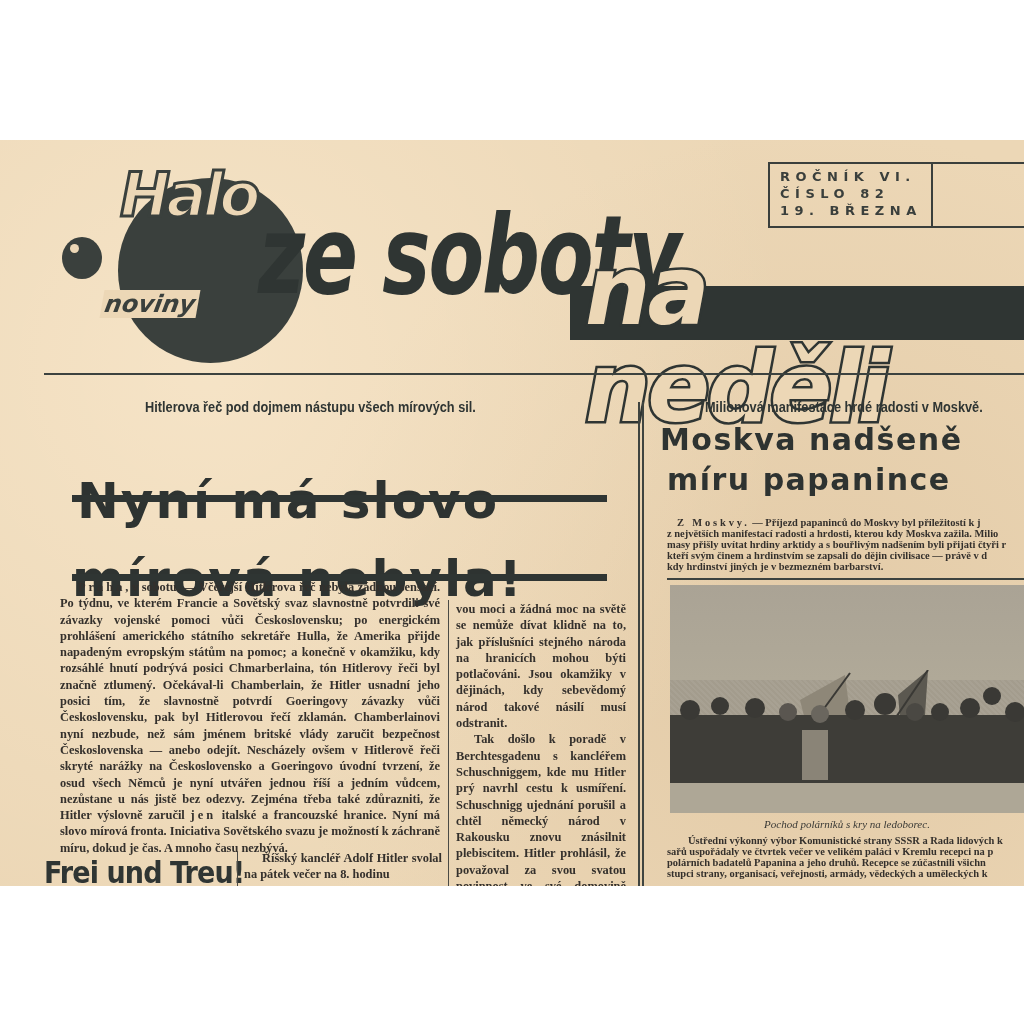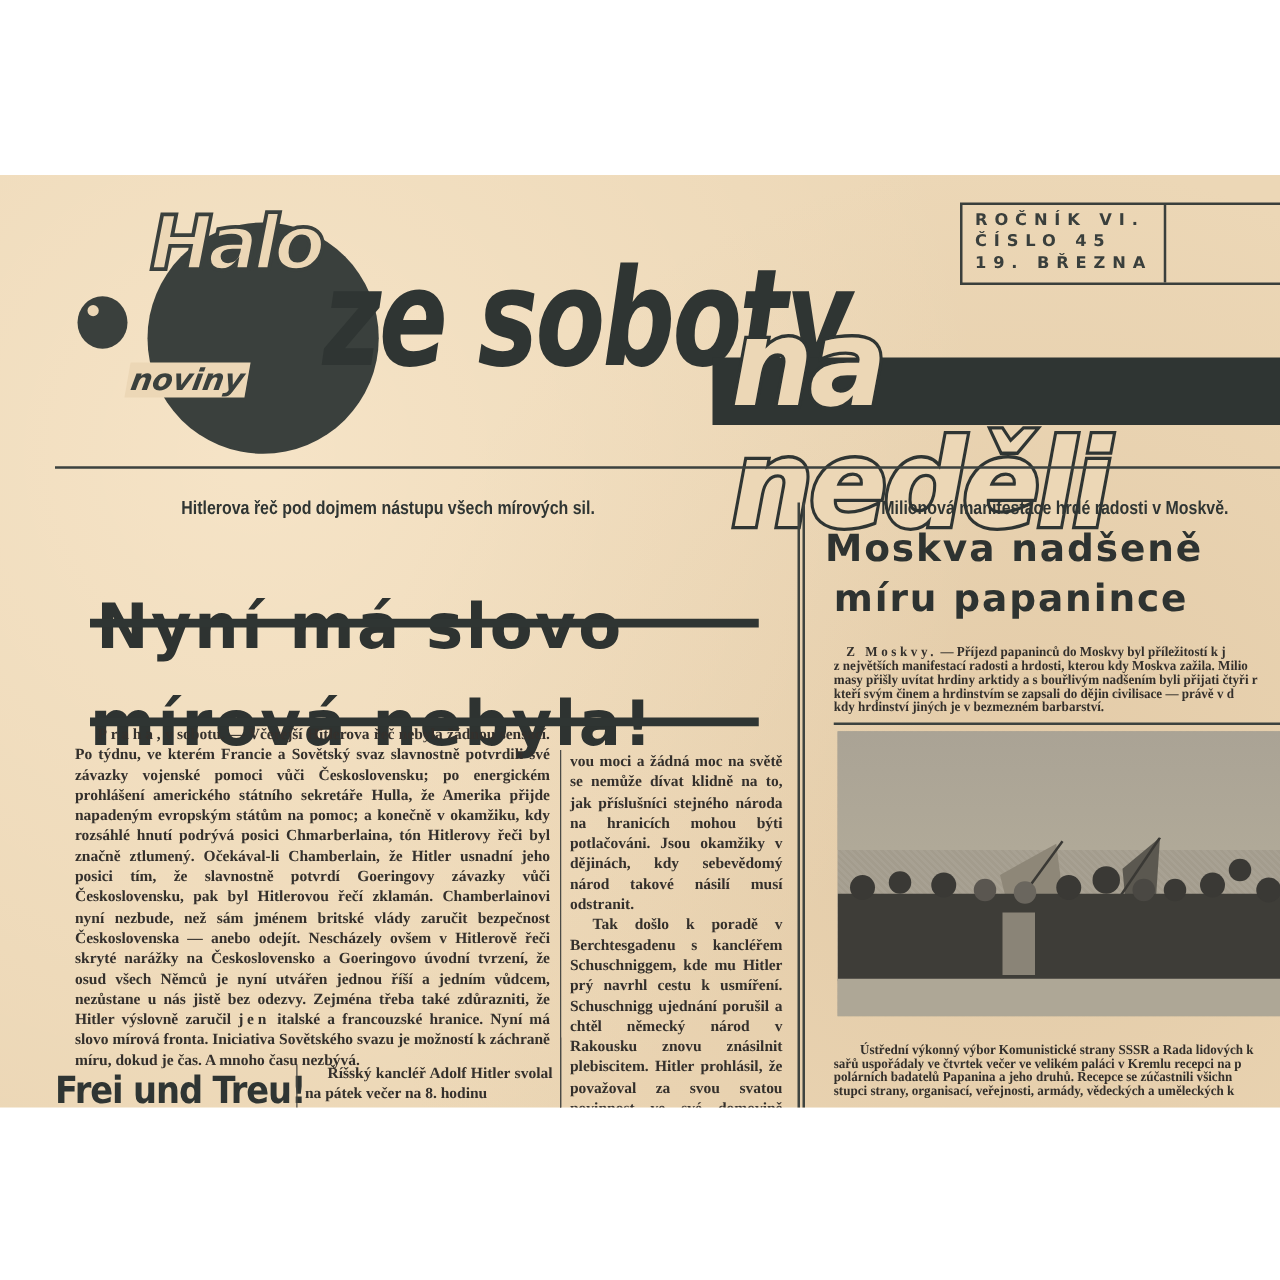--- a/index.html
+++ b/index.html
@@ -54,21 +54,21 @@
   <div class="logo-halo"><span>Halo</span></div>
   <div class="logo-noviny"><span>noviny</span></div>
 
   <div class="t-zesoboty">ze soboty</div>
   <div class="t-nanedeli-bar"></div>
   <div class="t-nanedeli">na neděli</div>
 
   <div class="infobox">
     <div class="left">
       <div>ROČNÍK VI.</div>
-      <div>ČÍSLO 45</div>
+      <div>ČÍSLO 82</div>
       <div>19. BŘEZNA</div>
     </div>
   </div>
 
   <div class="rule" style="left:44px;top:233px;width:980px;"></div>
 
   <div class="kicker" style="left:145px;top:258px;">Hitlerova řeč pod dojmem nástupu všech mírových sil.</div>
   <div class="headline" style="left:77px;top:292px;">Nyní má slovo</div>
   <div class="thickrule" style="left:72px;top:355px;width:535px;"></div>
   <div class="headline" style="left:72px;top:370px;">mírová nebyla!</div>
@@ -125,18 +125,19 @@
         <circle cx="245" cy="42" r="9" fill="#4a4843"></circle>
       <circle cx="270" cy="42" r="9" fill="#3a3935"></circle>
         <circle cx="300" cy="38" r="10" fill="#3a3935"></circle>
       <circle cx="322" cy="26" r="9" fill="#3a3935"></circle>
         <circle cx="345" cy="42" r="10" fill="#3a3935"></circle>
       <rect x="132" y="60" width="26" height="50" fill="#8a8477"></rect>
     </svg>
     <div class="ground"></div>
   </div>
 
+  <div class="caption">Pochod polárníků s kry na ledoborec.</div>
 
   <div class="r-body" style="left:688px;top:695px;">Ústřední výkonný výbor Komunistické strany SSSR a Rada lidových k</div>
   <div class="r-body" style="left:667px;top:706px;">sařů uspořádaly ve čtvrtek večer ve velikém paláci v Kremlu recepci na p</div>
   <div class="r-body" style="left:667px;top:717px;">polárních badatelů Papanina a jeho druhů. Recepce se zúčastnili všichn</div>
   <div class="r-body" style="left:667px;top:728px;">stupci strany, organisací, veřejnosti, armády, vědeckých a uměleckých k</div>
 </div>
 
 </body></html>

